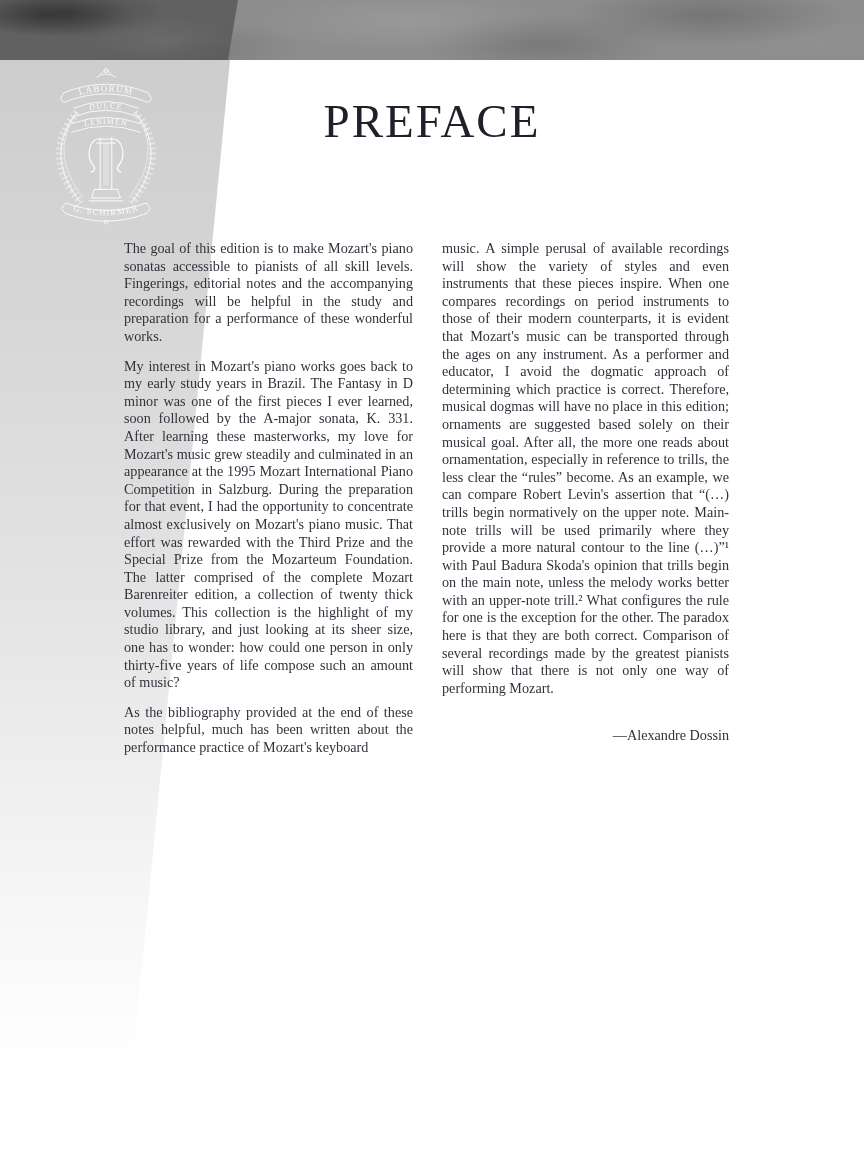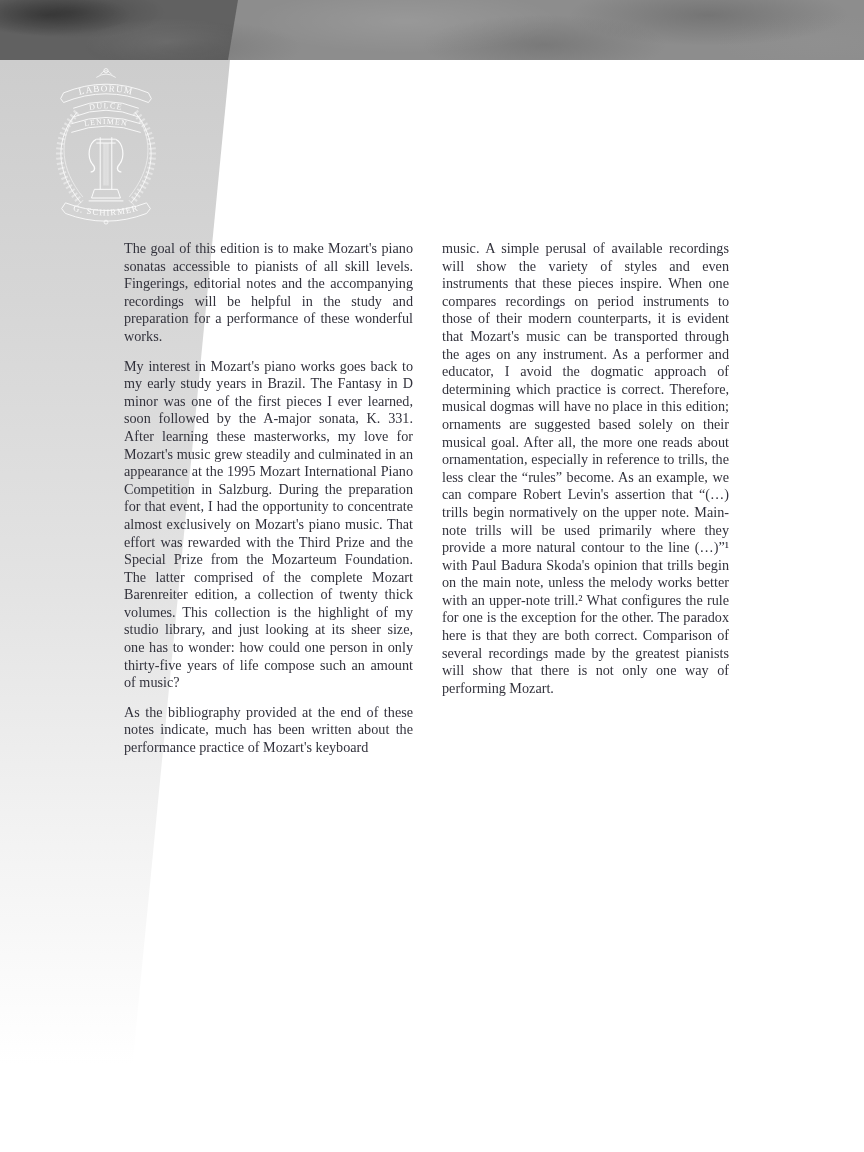--- a/index.html
+++ b/index.html
@@ -124,25 +124,27 @@
 
     <g stroke-width="0.9">
       <path d="M18 146 Q 60 162 102 146"></path>
       <path d="M18 157 Q 60 173 102 157"></path>
       <path d="M18 146 L 14 152 L 18 157 M102 146 L 106 152 L 102 157"></path>
     </g>
     <text font-size="9"><textPath href="#arc4" startOffset="50%" text-anchor="middle">G. SCHIRMER</textPath></text>
     <circle cx="60" cy="166" r="2" stroke-width="0.8"></circle>
   </svg>
 
+  <h1 class="title">PREFACE</h1>
 
   <div class="content">
     <div class="col left">
       <p>The goal of this edition is to make Mozart's piano sonatas accessible to pianists of all skill levels. Fingerings, editorial notes and the accompanying recordings will be helpful in the study and preparation for a performance of these wonderful works.</p>
       <p>My interest in Mozart's piano works goes back to my early study years in Brazil. The Fantasy in D minor was one of the first pieces I ever learned, soon followed by the A-major sonata, K. 331. After learning these masterworks, my love for Mozart's music grew steadily and culminated in an appearance at the 1995 Mozart International Piano Competition in Salzburg. During the preparation for that event, I had the opportunity to concentrate almost exclusively on Mozart's piano music. That effort was rewarded with the Third Prize and the Special Prize from the Mozarteum Foundation. The latter comprised of the complete Mozart Barenreiter edition, a collection of twenty thick volumes. This collection is the highlight of my studio library, and just looking at its sheer size, one has to wonder: how could one person in only thirty-five years of life compose such an amount of music?</p>
-      <p>As the bibliography provided at the end of these notes indicate, much has been written about the performance practice of Mozart's keyboard</p>
+      <p>As the bibliography provided at the end of these notes helpful, much has been written about the performance practice of Mozart's keyboard</p>
     </div>
     <div class="col right">
       <p>music. A simple perusal of available recordings will show the variety of styles and even instruments that these pieces inspire. When one compares recordings on period instruments to those of their modern counterparts, it is evident that Mozart's music can be transported through the ages on any instrument. As a performer and educator, I avoid the dogmatic approach of determining which practice is correct. Therefore, musical dogmas will have no place in this edition; ornaments are suggested based solely on their musical goal. After all, the more one reads about ornamentation, especially in reference to trills, the less clear the “rules” become. As an example, we can compare Robert Levin's assertion that “(…) trills begin normatively on the upper note. Main-note trills will be used primarily where they provide a more natural contour to the line (…)”¹ with Paul Badura Skoda's opinion that trills begin on the main note, unless the melody works better with an upper-note trill.² What configures the rule for one is the exception for the other. The paradox here is that they are both correct. Comparison of several recordings made by the greatest pianists will show that there is not only one way of performing Mozart.</p>
+      <div class="signature">—Alexandre Dossin</div>
     </div>
   </div>
 
 </div>
 
 </body></html>

